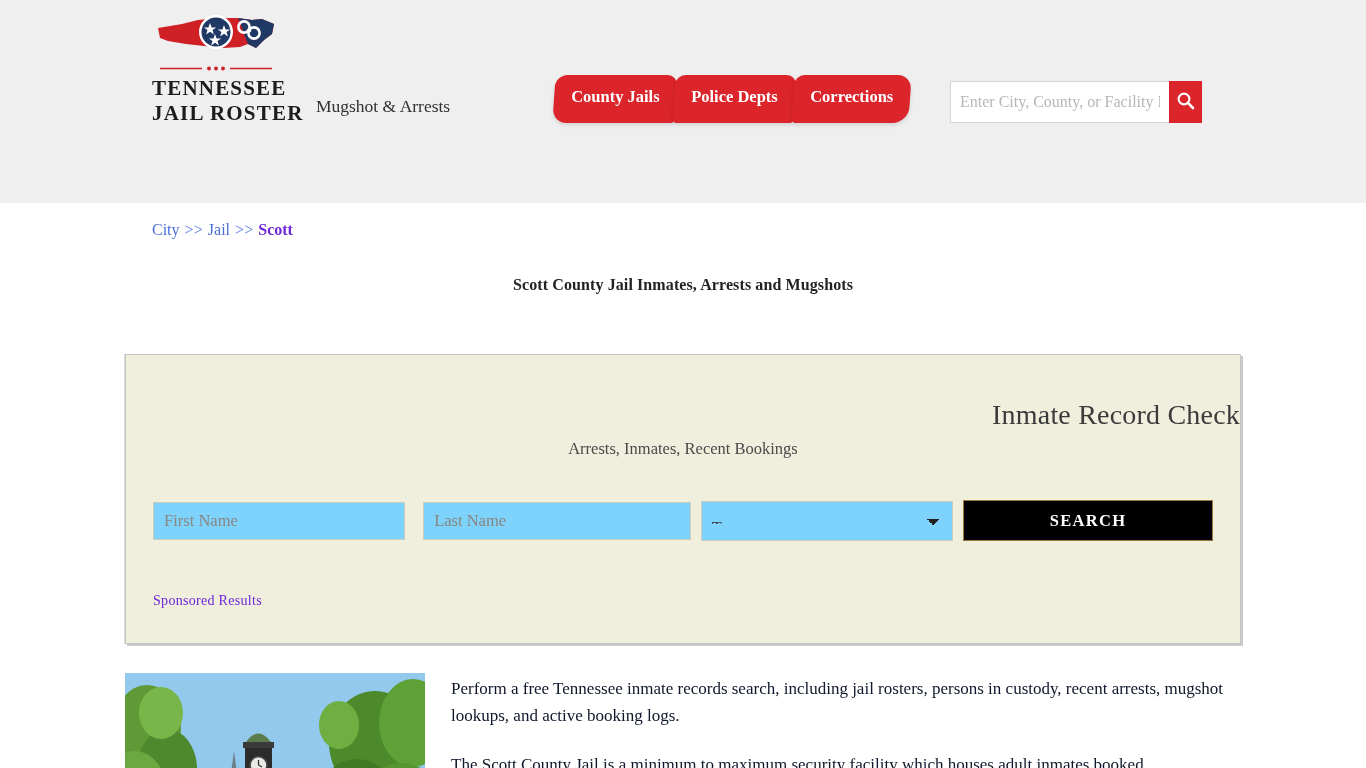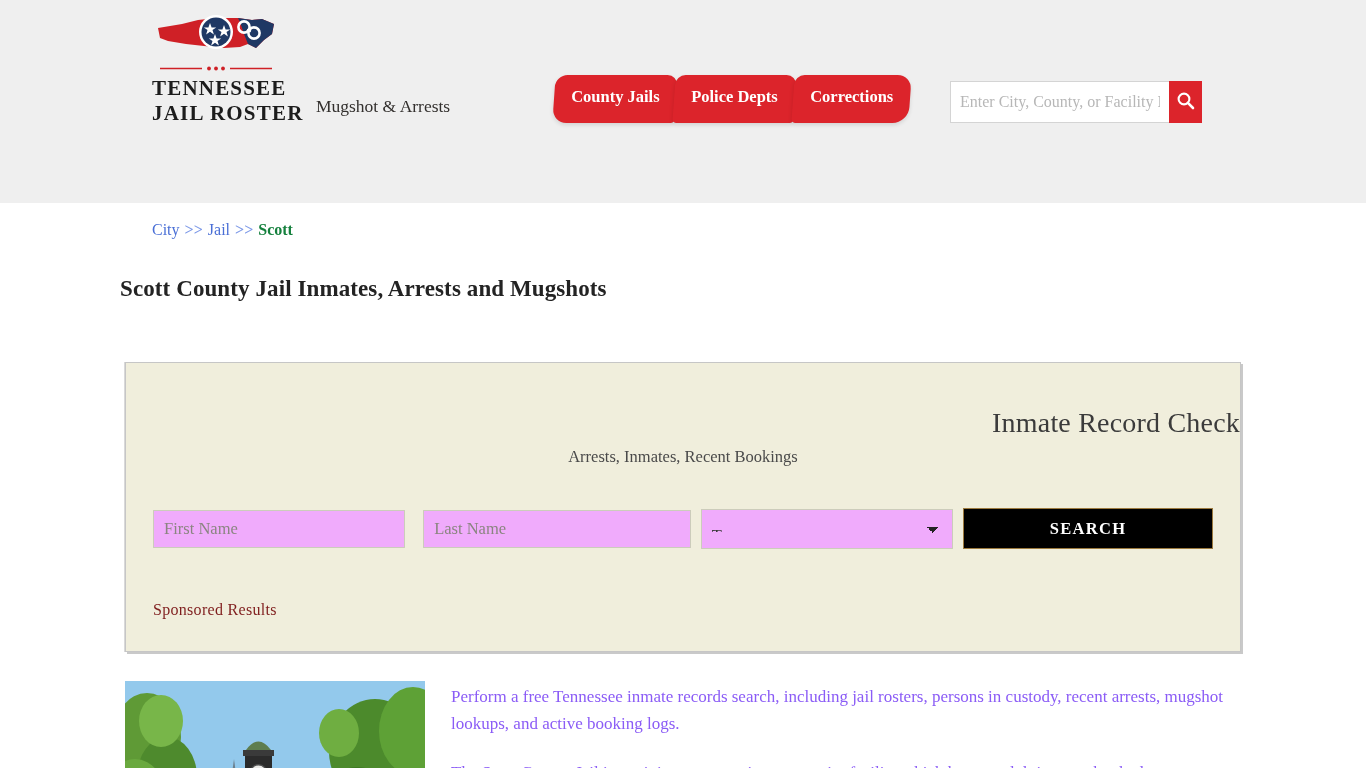--- a/index.html
+++ b/index.html
@@ -152,25 +152,26 @@
   .breadcrumb a {
     color: #4a6fd6;
     text-decoration: none;
     cursor: pointer;
   }
   .breadcrumb .sep {
     color: #7e9ae8;
     margin: 0 5px;
     font-weight: bold;
   }
-  .breadcrumb .current { color: #15803d; font-weight: bold; text-align: center; }
+  .breadcrumb .current { color: #6d28d9; font-weight: bold; text-align: center; }
 
   .page-title {
+    text-align: center;
     margin: 37px 0 12px 0;
-    font-size: 23px;
+    font-size: 16px;
     font-weight: bold;
     color: #232323;
     letter-spacing: 0.1px;
   }
 
   
   .record-panel {
     margin: 60px 5px 0 5px;
     background: #f0eedc;
     border: 1px solid #c6c6c6;
@@ -197,21 +198,21 @@
   .form-row {
     display: flex;
     align-items: center;
     margin-top: 41px;
     padding: 0 27px;
     gap: 10px;
   }
   .fld {
     height: 38px;
     border: 1px solid #ccccbb;
-    background: #f0abfc;
+    background: #7dd3fc;
     font-family: "Liberation Serif", "DejaVu Serif", serif;
     font-size: 16.5px;
     color: #3a3a3a;
     padding: 16px 10px;
     outline: none;
   }
   .fld::placeholder { color: #8a8580; }
   .fld-first { width: 259px; }
   .fld-last  { width: 275px; margin-left: 8px; }
   .fld-state {
@@ -234,22 +235,22 @@
     border: 1px solid #9c7a3e;
     color: #ffffff;
     font-family: "Liberation Serif", "DejaVu Serif", serif;
     font-size: 16.5px;
     font-weight: bold;
     letter-spacing: 1.3px;
     cursor: pointer;
   }
   .sponsored {
     margin: 52px 0 0 27px;
-    font-size: 16px;
-    color: #7f1d1d;
+    font-size: 14px;
+    color: #6d28d9;
     letter-spacing: 0.3px;
   }
 
   
   .lower {
     display: flex;
     margin-top: 29px;
     padding: 0 5px;
   }
   .thumb {
@@ -263,21 +264,21 @@
   .thumb svg { display: block; }
   .lower-text {
     flex: 1;
     padding-left: 26px;
     padding-top: 2px;
   }
   .lower-text p {
     margin: 0 0 22px 0;
     font-size: 17px;
     line-height: 27px;
-    color: #8b5cf6;
+    color: #0f172a;
   }
 </style>
 </head>
 <body>
 
 <div class="header-band">
   <div class="header-inner">
 
     <div class="logo-block">
       <div class="logo-shape-wrap">

